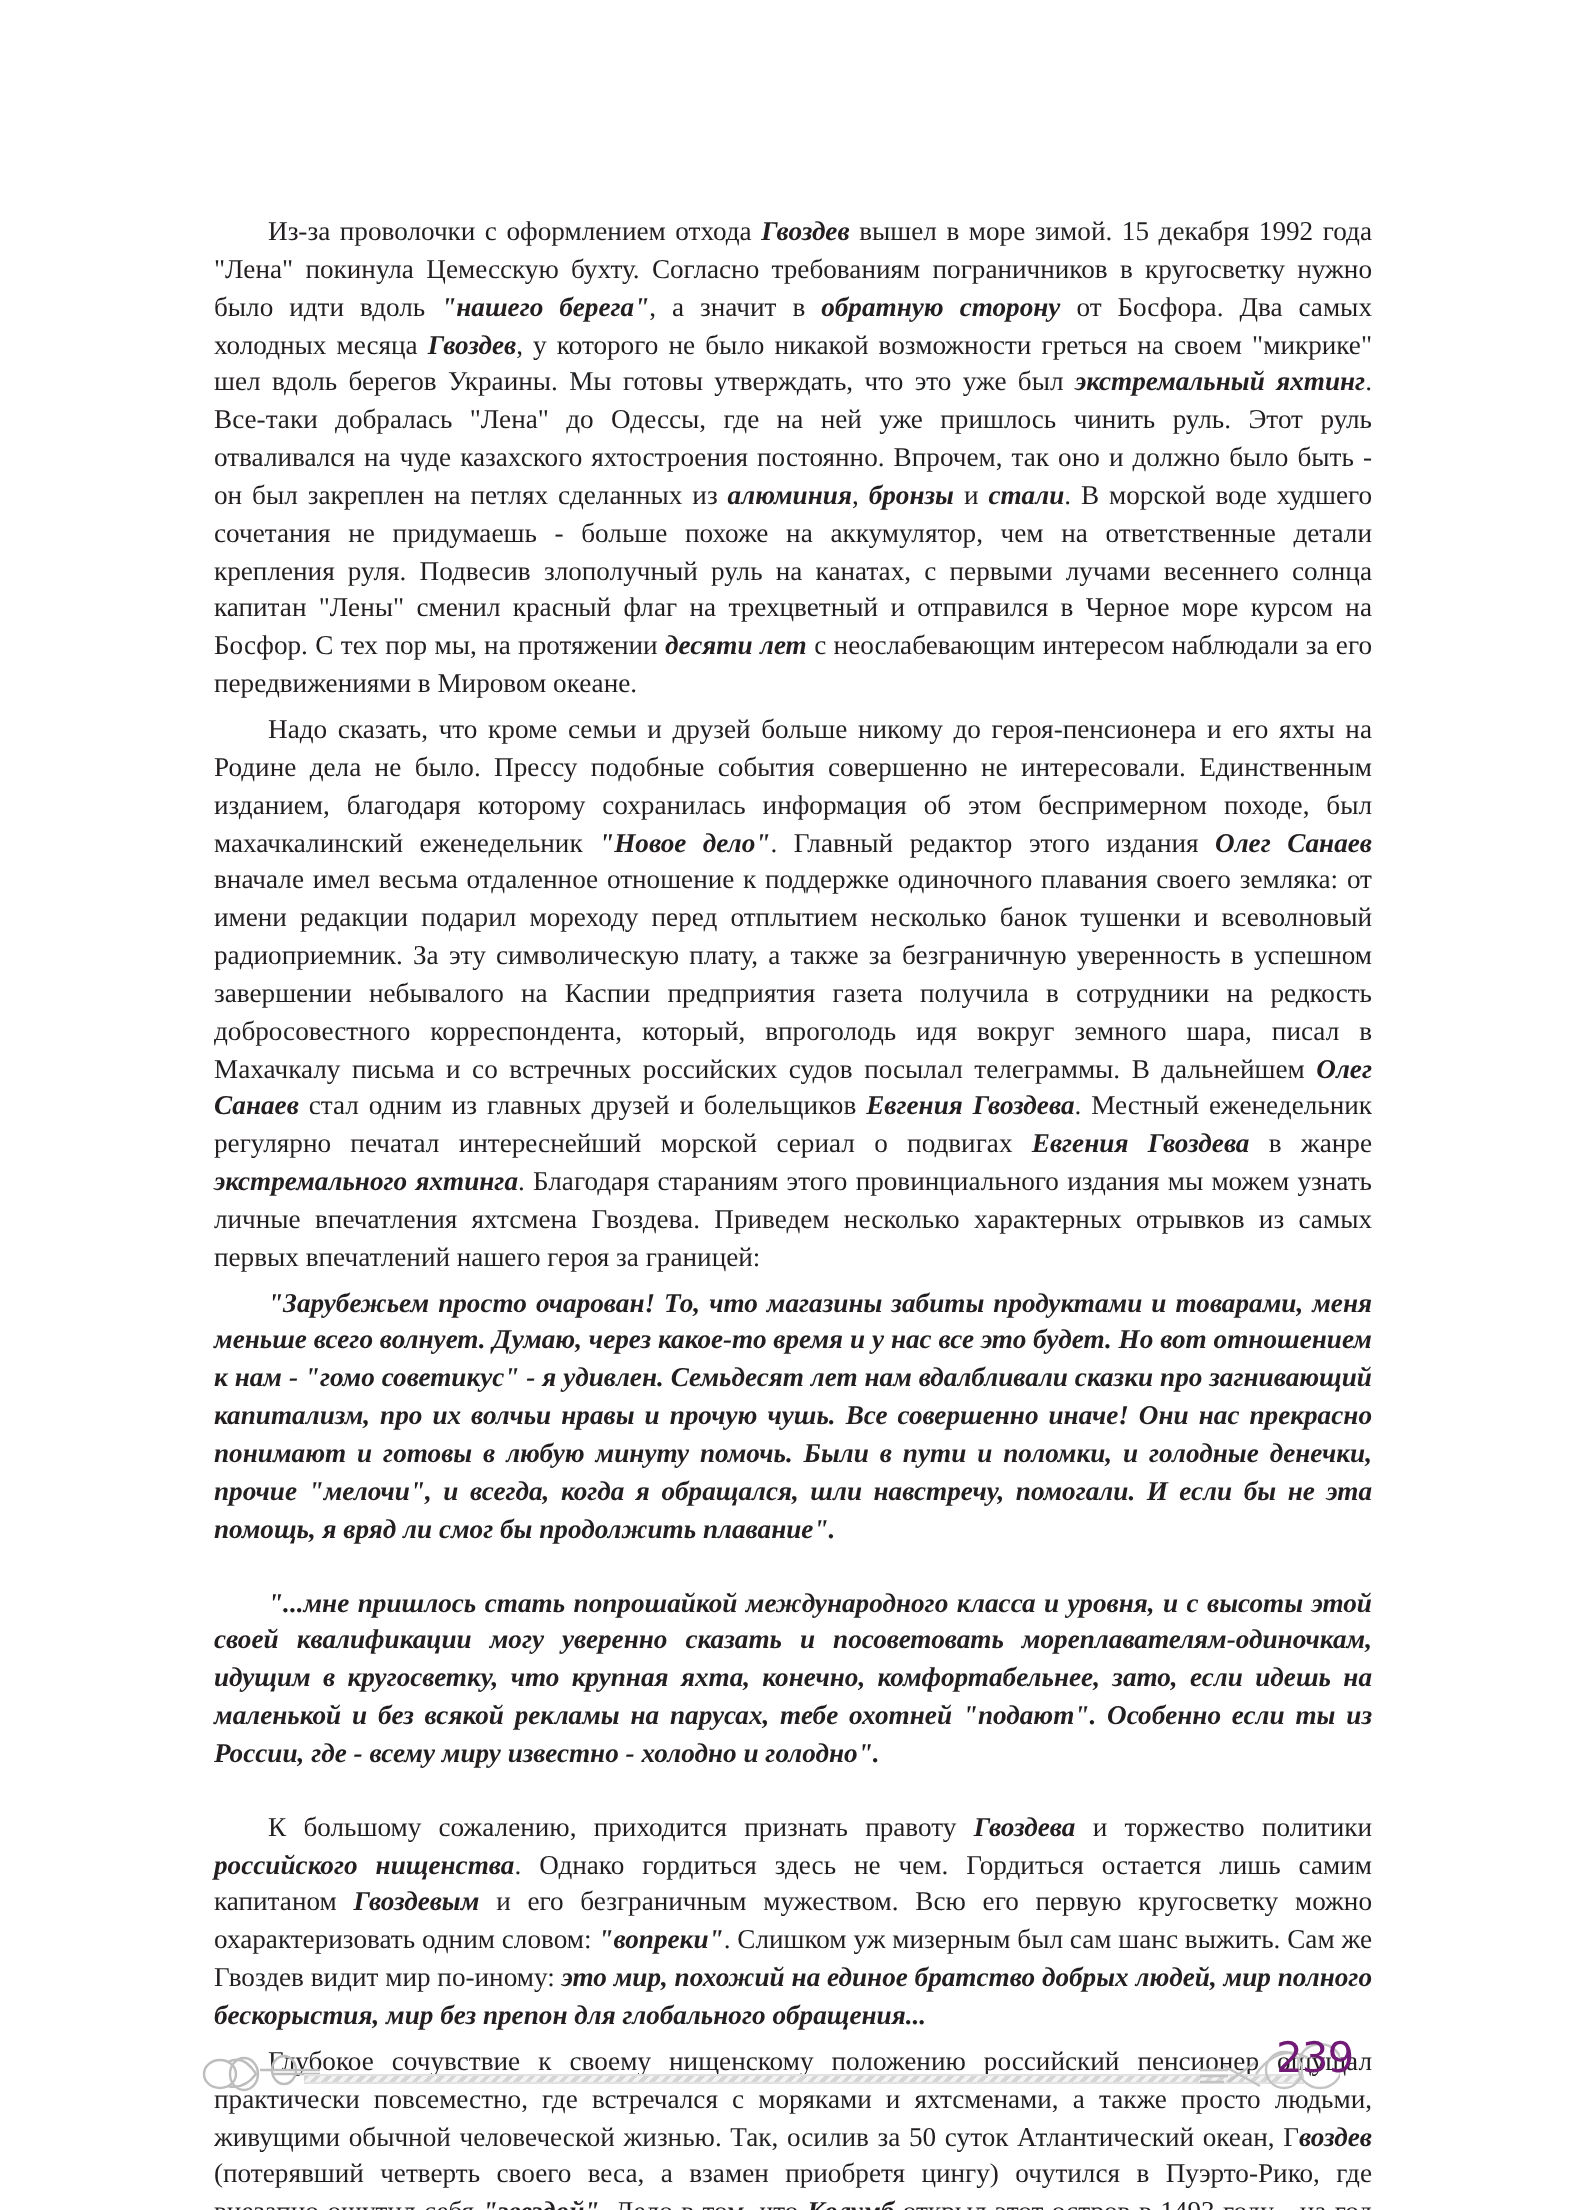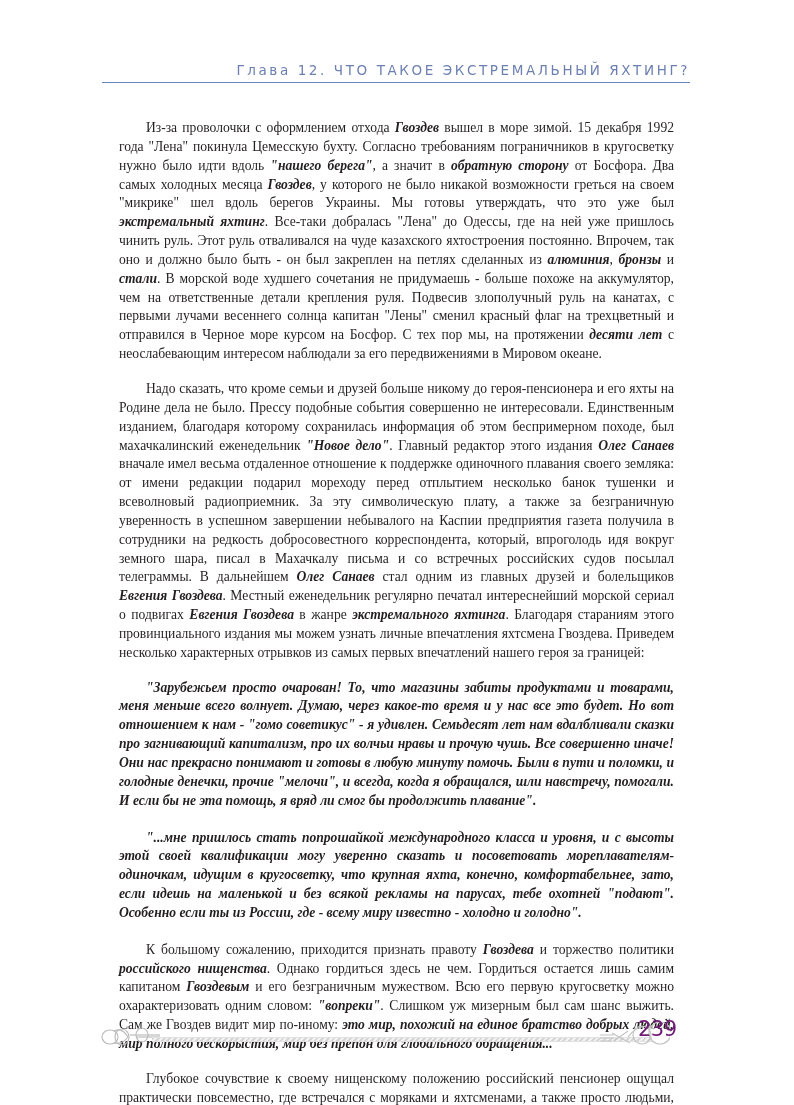--- a/index.html
+++ b/index.html
@@ -15,21 +15,21 @@
     border-bottom: 1.5px solid #6b84c2;
   }
   .body-text {
     position: absolute; left: 103px; top: 103px; width: 587px;
     font-family: "Liberation Serif", serif;
     font-size: 13.6px; line-height: 18.85px;
     color: #231f20;
     text-align: justify;
     hyphens: auto;
   }
-  .body-text p { margin: 16px; text-indent: 27px; }
+  .body-text p { margin: 4px; text-indent: 27px; }
   .body-text p.quote { font-style: italic; font-weight: bold; }
   .body-text p.gap-after { margin-bottom: 18px; }
   .body-text b, .body-text em { font-style: italic; font-weight: bold; }
   .footer {
     position: absolute; left: 100px; top: 1013px; width: 612px; height: 36px;
   }
   .rope {
     position: absolute; left: 52px; top: 24px; width: 500px; height: 3px;
     background: repeating-linear-gradient(135deg, #d6d6d6 0 2px, #f3f3f3 2px 4px);
     border-top: 1px solid #e2e2e2; border-bottom: 1px solid #e2e2e2;
@@ -40,23 +40,20 @@
     position: absolute; left: 538px; top: 4px;
     font-family: "DejaVu Sans", sans-serif;
     font-size: 21px; color: #701a75; letter-spacing: -0.5px;
   }
 </style>
 </head>
 <body>
 
 <div class="page">
 
-  <div class="running-head">
-    <span>Глава 12. ЧТО ТАКОЕ ЭКСТРЕМАЛЬНЫЙ ЯХТИНГ?</span>
-  </div>
 
   <div class="body-text" id="body-text">
       <p><span>Из-за проволочки с оформлением отхода </span><b>Гвоздев</b><span> вышел в море зимой. 15 декабря 1992 года "Лена" покинула Цемесскую бухту. Согласно требованиям пограничников в кругосветку нужно было идти вдоль </span><b>"нашего берега"</b><span>, а значит в </span><b>обратную сторону</b><span> от Босфора. Два самых холодных месяца </span><b>Гвоздев</b><span>, у которого не было никакой возможности греться на своем "микрике" шел вдоль берегов Украины. Мы готовы утверждать, что это уже был </span><b>экстремальный яхтинг</b><span>. Все-таки добралась "Лена" до Одессы, где на ней уже пришлось чинить руль. Этот руль отваливался на чуде казахского яхтостроения постоянно. Впрочем, так оно и должно было быть - он был закреплен на петлях сделанных из </span><b>алюминия</b><span>, </span><b>бронзы</b><span> и </span><b>стали</b><span>. В морской воде худшего сочетания не придумаешь - больше похоже на аккумулятор, чем на ответственные детали крепления руля. Подвесив злополучный руль на канатах, с первыми лучами весеннего солнца капитан "Лены" сменил красный флаг на трехцветный и отправился в Черное море курсом на Босфор. С тех пор мы, на протяжении </span><b>десяти лет</b><span> с неослабевающим интересом наблюдали за его передвижениями в Мировом океане.</span></p>
       <p><span>Надо сказать, что кроме семьи и друзей больше никому до героя-пенсионера и его яхты на Родине дела не было. Прессу подобные события совершенно не интересовали. Единственным изданием, благодаря которому сохранилась информация об этом беспримерном походе, был махачкалинский еженедельник </span><b>"Новое дело"</b><span>. Главный редактор этого издания </span><b>Олег Санаев</b><span> вначале имел весьма отдаленное отношение к поддержке одиночного плавания своего земляка: от имени редакции подарил мореходу перед отплытием несколько банок тушенки и всеволновый радиоприемник. За эту символическую плату, а также за безграничную уверенность в успешном завершении небывалого на Каспии предприятия газета получила в сотрудники на редкость добросовестного корреспондента, который, впроголодь идя вокруг земного шара, писал в Махачкалу письма и со встречных российских судов посылал телеграммы. В дальнейшем </span><b>Олег Санаев</b><span> стал одним из главных друзей и болельщиков </span><b>Евгения Гвоздева</b><span>. Местный еженедельник регулярно печатал интереснейший морской сериал о подвигах </span><b>Евгения Гвоздева</b><span> в жанре </span><b>экстремального яхтинга</b><span>. Благодаря стараниям этого провинциального издания мы можем узнать личные впечатления яхтсмена Гвоздева. Приведем несколько характерных отрывков из самых первых впечатлений нашего героя за границей:</span></p>
       <p class="quote gap-after"><span>"Зарубежьем просто очарован! То, что магазины забиты продуктами и товарами, меня меньше всего волнует. Думаю, через какое-то время и у нас все это будет. Но вот отношением к нам - "гомо советикус" - я удивлен. Семьдесят лет нам вдалбливали сказки про загнивающий капитализм, про их волчьи нравы и прочую чушь. Все совершенно иначе! Они нас прекрасно понимают и готовы в любую минуту помочь. Были в пути и поломки, и голодные денечки, прочие "мелочи", и всегда, когда я обращался, шли навстречу, помогали. И если бы не эта помощь, я вряд ли смог бы продолжить плавание".</span></p>
       <p class="quote gap-after"><span>"...мне пришлось стать попрошайкой международного класса и уровня, и с высоты этой своей квалификации могу уверенно сказать и посоветовать мореплавателям-одиночкам, идущим в кругосветку, что крупная яхта, конечно, комфортабельнее, зато, если идешь на маленькой и без всякой рекламы на парусах, тебе охотней "подают". Особенно если ты из России, где - всему миру известно - холодно и голодно".</span></p>
       <p><span>К большому сожалению, приходится признать правоту </span><b>Гвоздева</b><span> и торжество политики </span><b>российского нищенства</b><span>. Однако гордиться здесь не чем. Гордиться остается лишь самим капитаном </span><b>Гвоздевым</b><span> и его безграничным мужеством. Всю его первую кругосветку можно охарактеризовать одним словом: </span><b>"вопреки"</b><span>. Слишком уж мизерным был сам шанс выжить. Сам же Гвоздев видит мир по-иному: </span><b>это мир, похожий на единое братство добрых людей, мир полного бескорыстия, мир без препон для глобального обращения...</b></p>
       <p><span>Глубокое сочувствие к своему нищенскому положению российский пенсионер ощущал практически повсеместно, где встречался с моряками и яхтсменами, а также просто людьми, живущими обычной человеческой жизнью. Так, осилив за 50 суток Атлантический океан, Г</span><b>воздев</b><span> (потерявший четверть своего веса, а взамен приобретя цингу) очутился в Пуэрто-Рико, где внезапно ощутил себя </span><b>"звездой"</b><span>. Дело в том, что </span><b>Колумб</b><span> открыл этот остров в 1493 году - на год позже Америки и получалось, что капитан "Лены" был единственным, кто прибыл на празднование 500-летия этого события. К тому же, на таких "яхтах" как была у </span></p>
     </div>
 

